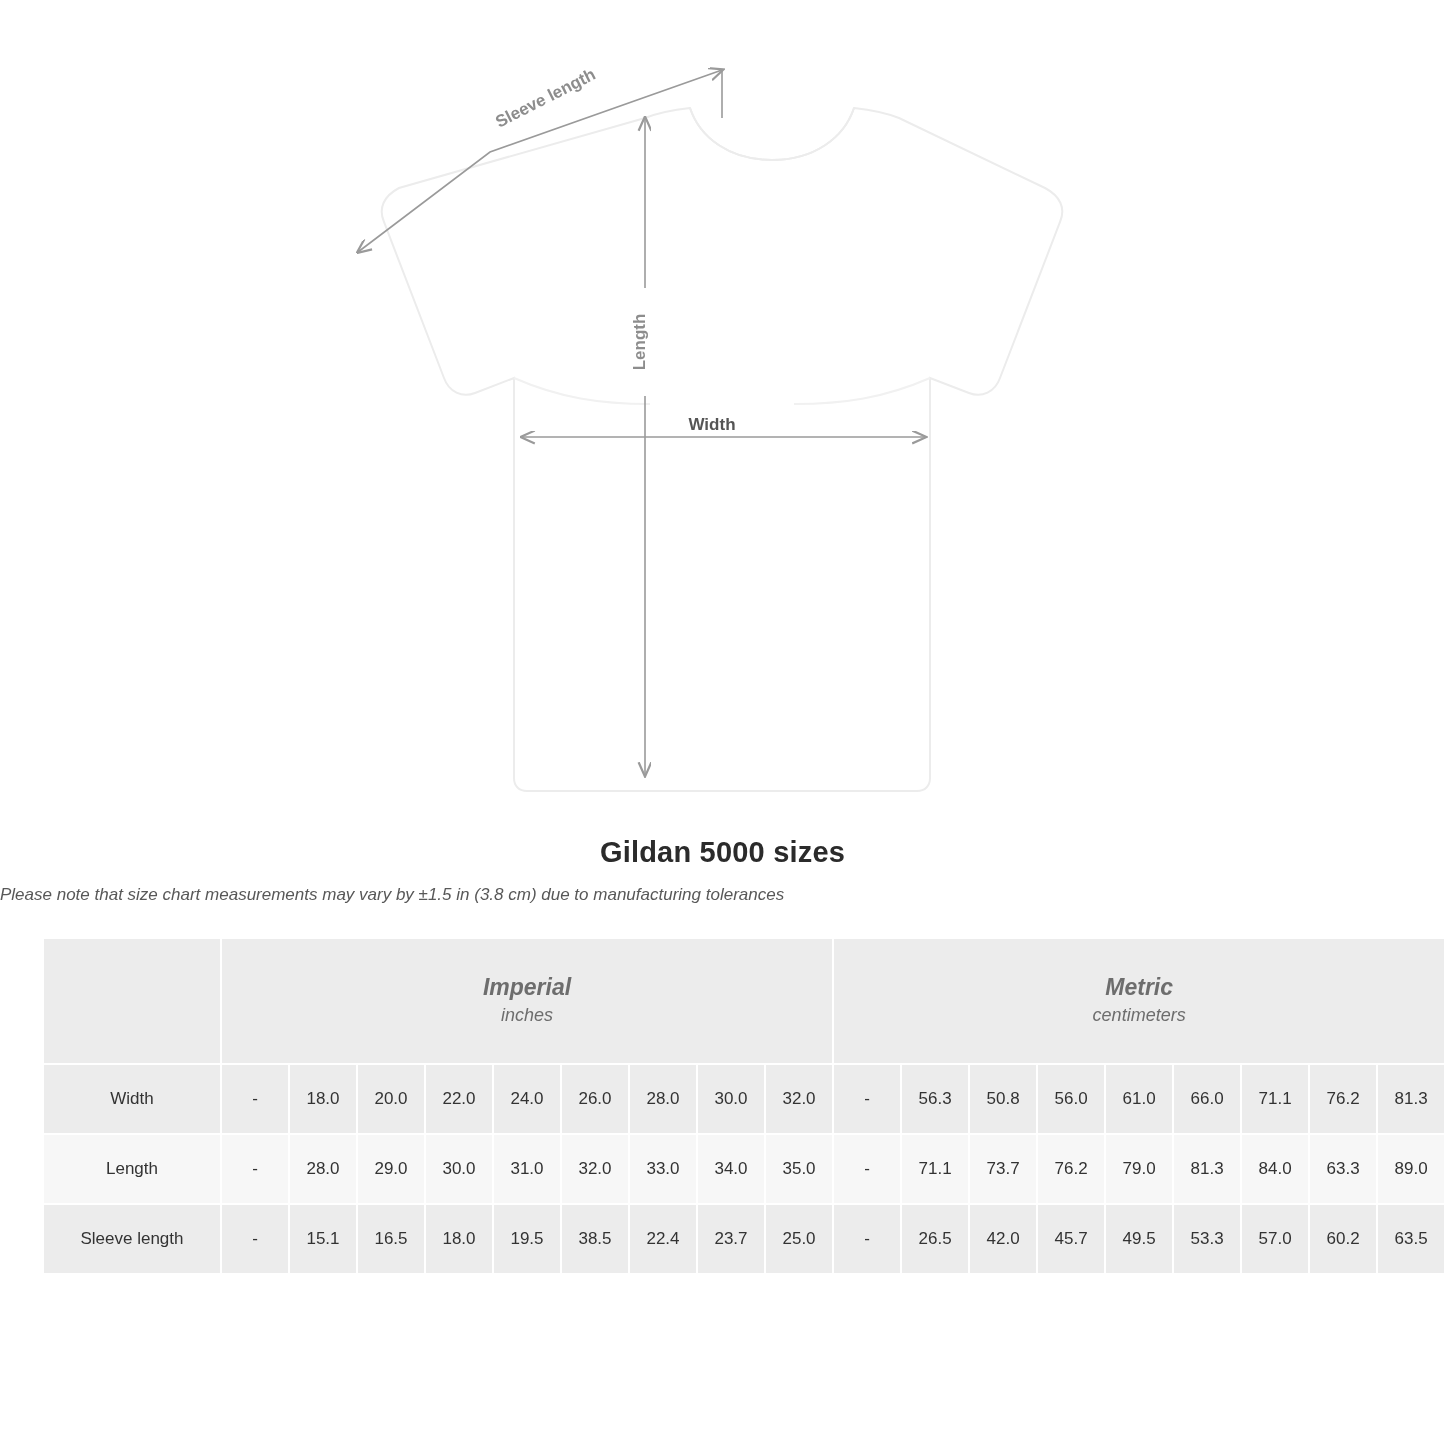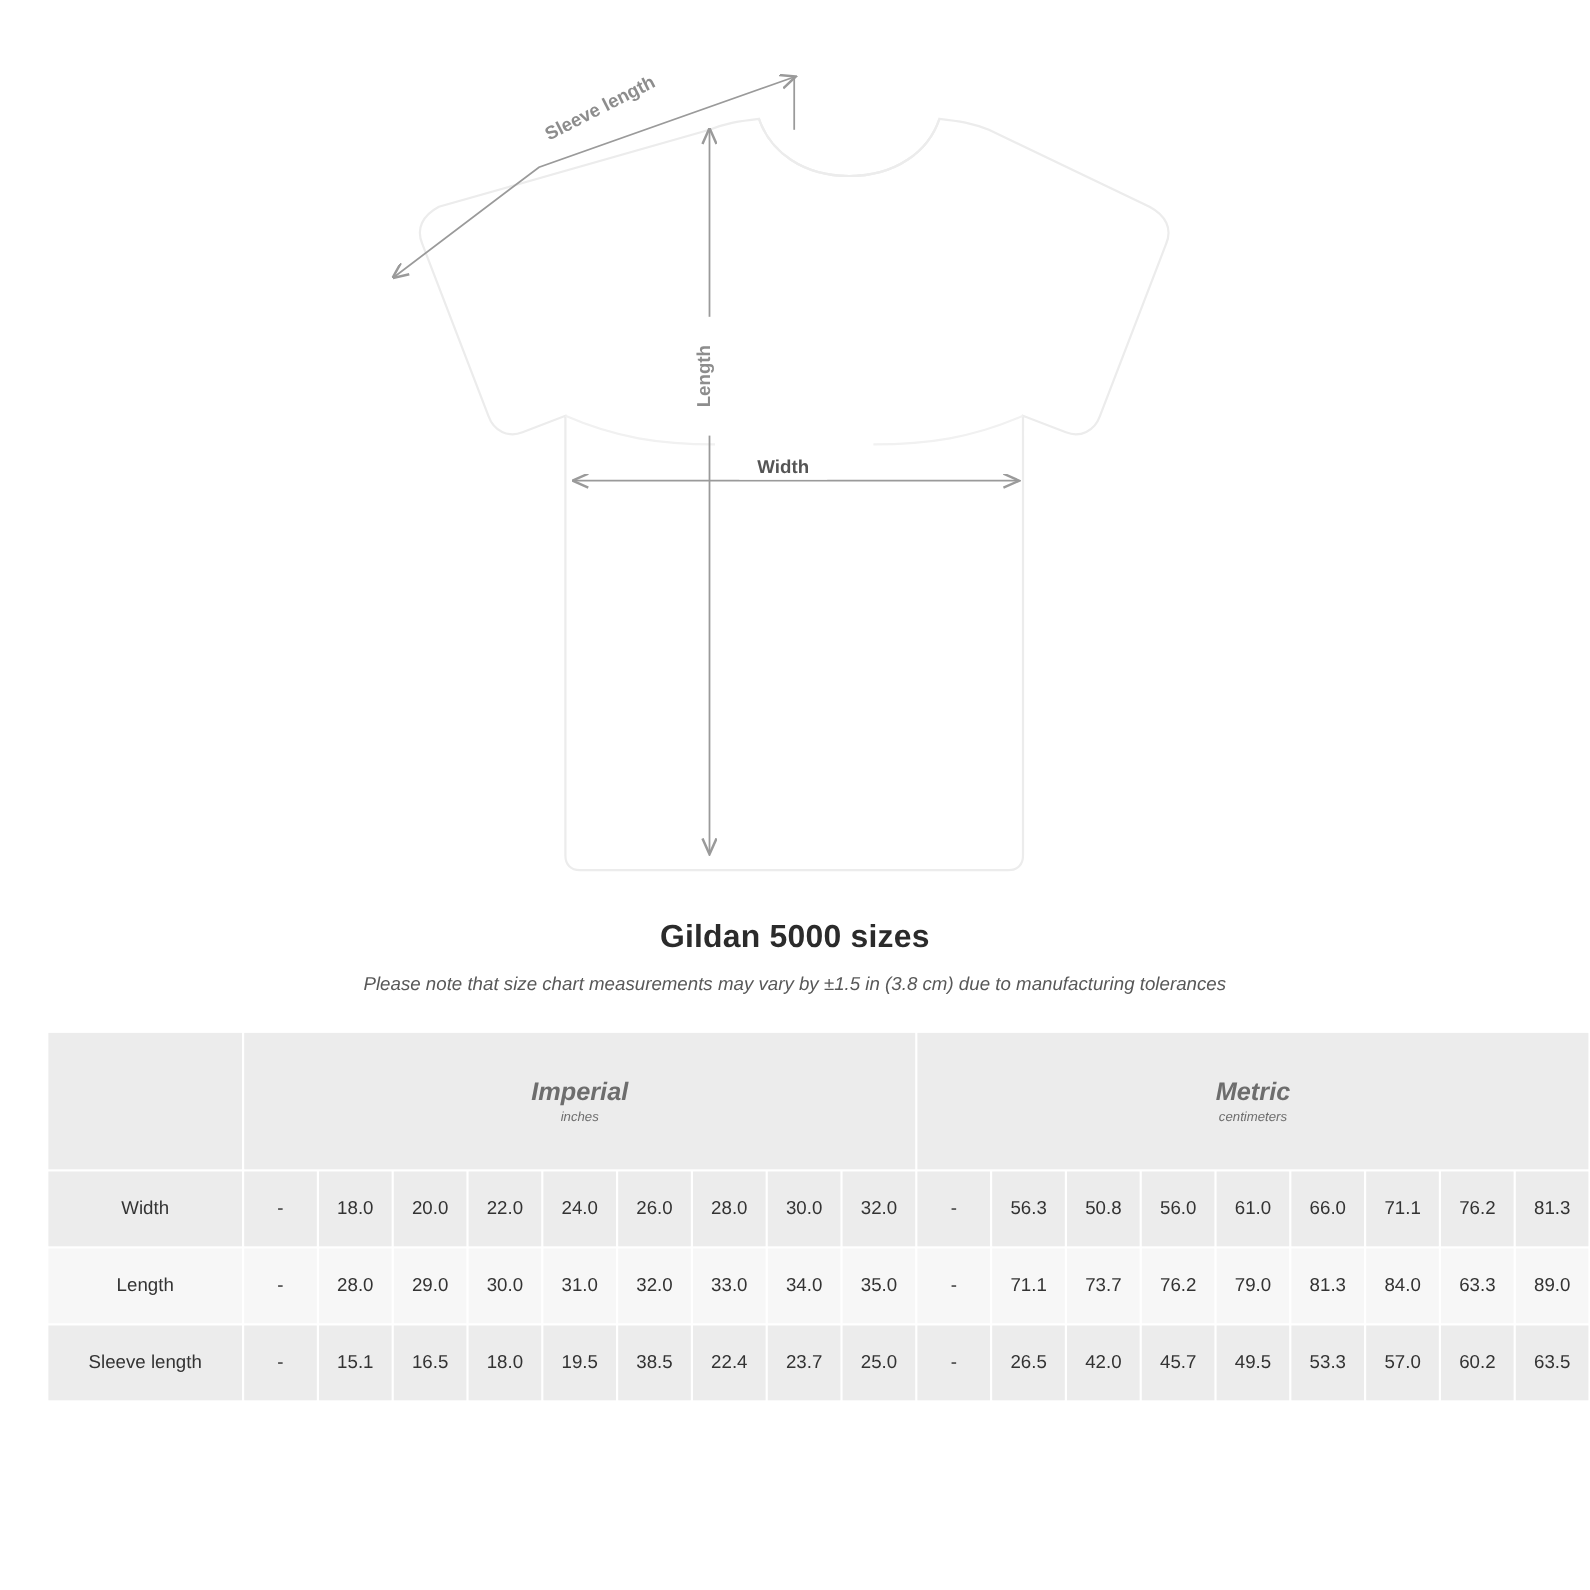--- a/index.html
+++ b/index.html
@@ -33,21 +33,21 @@
   
   .chart-title {
     text-align: center;
     font-size: 29px;
     font-weight: bold;
     color: #2b2b2b;
     margin: 16px 0 14px 0;
     letter-spacing: 0.2px;
   }
   .chart-note {
-    text-align: center;
+    text-align: left;
     font-size: 17px;
     font-style: italic;
     color: #585858;
     margin: 16px 0 0 0;
   }
 
   
   .table-wrap {
     margin: 32px 42px 0 42px;
   }
@@ -73,21 +73,21 @@
     height: 124px;
   }
   .unit-name {
     font-size: 23px;
     font-style: italic;
     font-weight: bold;
     color: #6d6d6d;
     line-height: 1.25;
   }
   .unit-sub {
-    font-size: 12px;
+    font-size: 18px;
     font-style: italic;
     color: #6d6d6d;
     line-height: 1.5;
   }
   td.row-head {
     font-weight: bold;
     font-size: 17px;
     color: #2b2b2b;
   }
   td.col-head {

